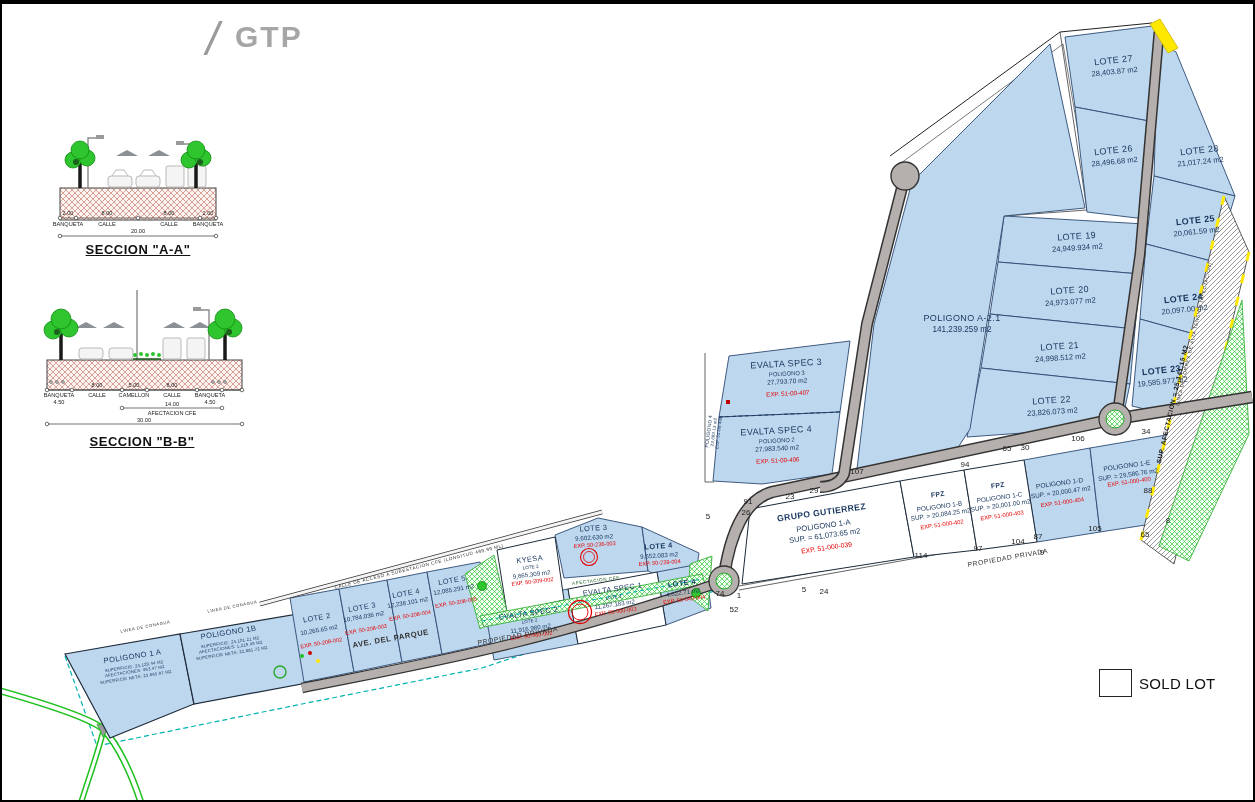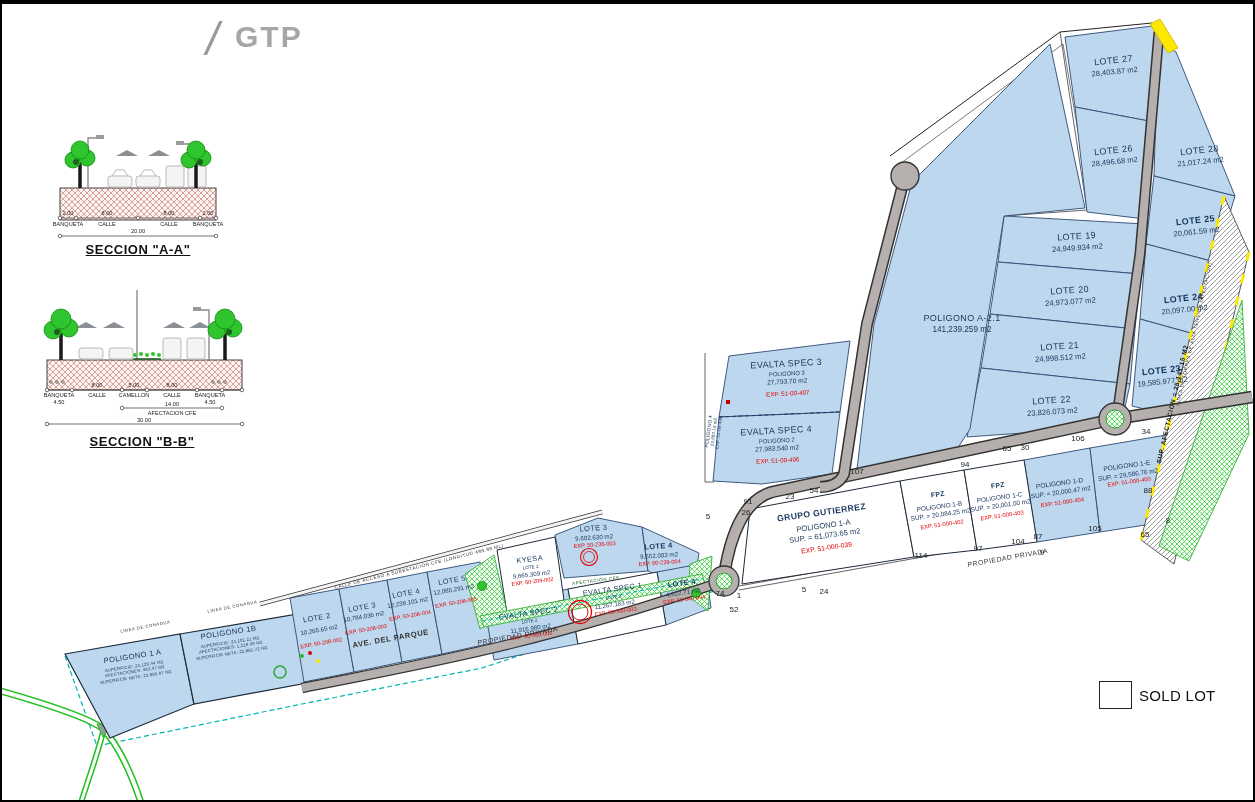--- a/index.html
+++ b/index.html
@@ -498,21 +498,21 @@
   <div class="roadlbl" style="left:118px;top:620px;font-size:4.2px;transform:rotate(-11deg)">LINEA DE CONAGUA</div>
   <div class="roadlbl" style="left:205px;top:600px;font-size:4.2px;transform:rotate(-11deg)">LINEA DE CONAGUA</div>
   <div class="roadlbl" style="left:1192px;top:330px;font-size:4.8px;transform:translate(-50%,-50%) rotate(-77deg)">LINEA DE TORRES DE ALTA TENSION (AFECTACION)</div>
   <div class="roadlbl" style="left:1170px;top:400px;font-size:6.4px;font-weight:bold;color:#111;transform:translate(-50%,-50%) rotate(-77deg)">SUP. AFECTACION = 25,141.15 M2</div>
   <div class="roadlbl" style="left:570px;top:574px;font-size:4.6px;color:#1b5e20;transform:rotate(-7deg)">AFECTACION CFE</div>
 
   <span class="bnum" style="left:746px;top:497px">91</span>
   <span class="bnum" style="left:744px;top:508px">26</span>
   <span class="bnum" style="left:706px;top:512px">5</span>
   <span class="bnum" style="left:788px;top:492px">23</span>
-  <span class="bnum" style="left:812px;top:486px">54</span>
+  <span class="bnum" style="left:812px;top:486px">29</span>
   <span class="bnum" style="left:855px;top:467px">107</span>
   <span class="bnum" style="left:963px;top:460px">94</span>
   <span class="bnum" style="left:1005px;top:444px">65</span>
   <span class="bnum" style="left:1023px;top:443px">30</span>
   <span class="bnum" style="left:1076px;top:434px">106</span>
   <span class="bnum" style="left:1144px;top:427px">34</span>
   <span class="bnum" style="left:919px;top:551px">114</span>
   <span class="bnum" style="left:976px;top:544px">97</span>
   <span class="bnum" style="left:1016px;top:537px">104</span>
   <span class="bnum" style="left:1036px;top:532px">87</span>
@@ -521,19 +521,19 @@
   <span class="bnum" style="left:1146px;top:486px">88</span>
   <span class="bnum" style="left:1166px;top:516px">8</span>
   <span class="bnum" style="left:1143px;top:530px">65</span>
   <span class="bnum" style="left:718px;top:589px">74</span>
   <span class="bnum" style="left:737px;top:591px">1</span>
   <span class="bnum" style="left:802px;top:585px">5</span>
   <span class="bnum" style="left:822px;top:587px">24</span>
   <span class="bnum" style="left:732px;top:605px">52</span>
 
   <div class="legend" style="left:1097px;top:665px">
-    <div class="leg-row" style="margin-top:12px">
+    <div class="leg-row" style="">
       <span class="swatch"></span>
       <span class="leg-label">SOLD LOT</span>
     </div>
   </div>
 
 </div>
 
 </body></html>

